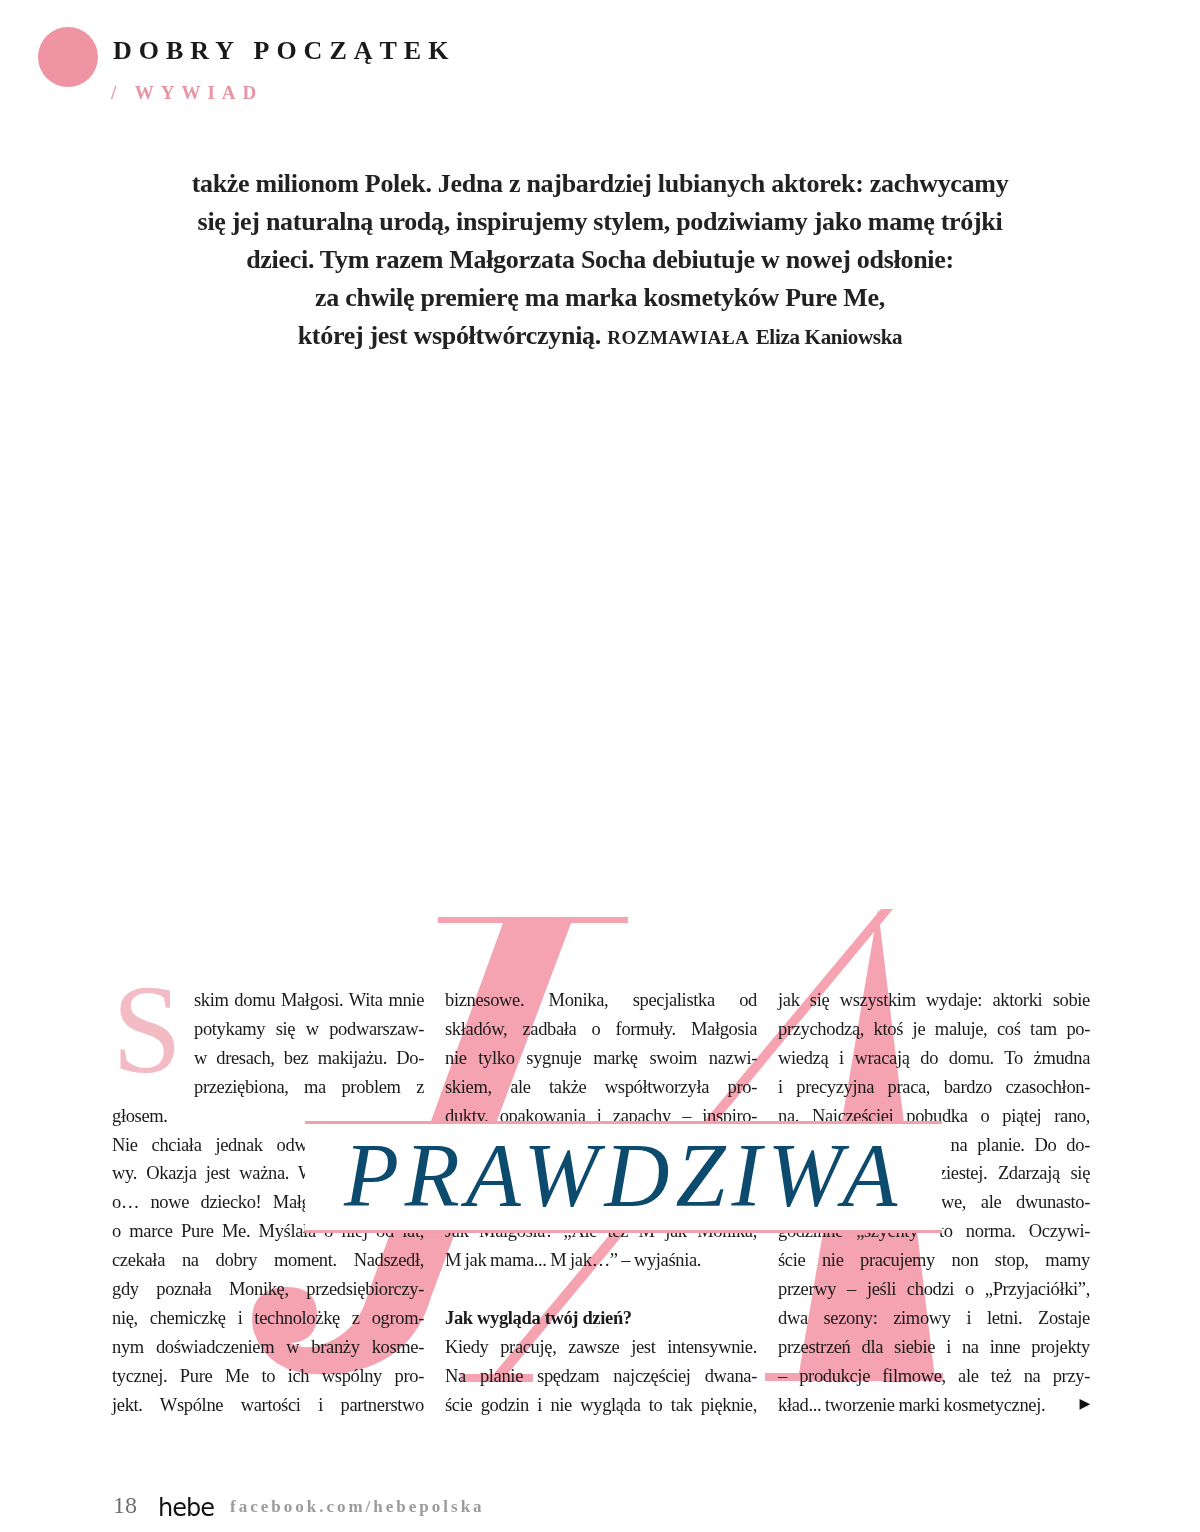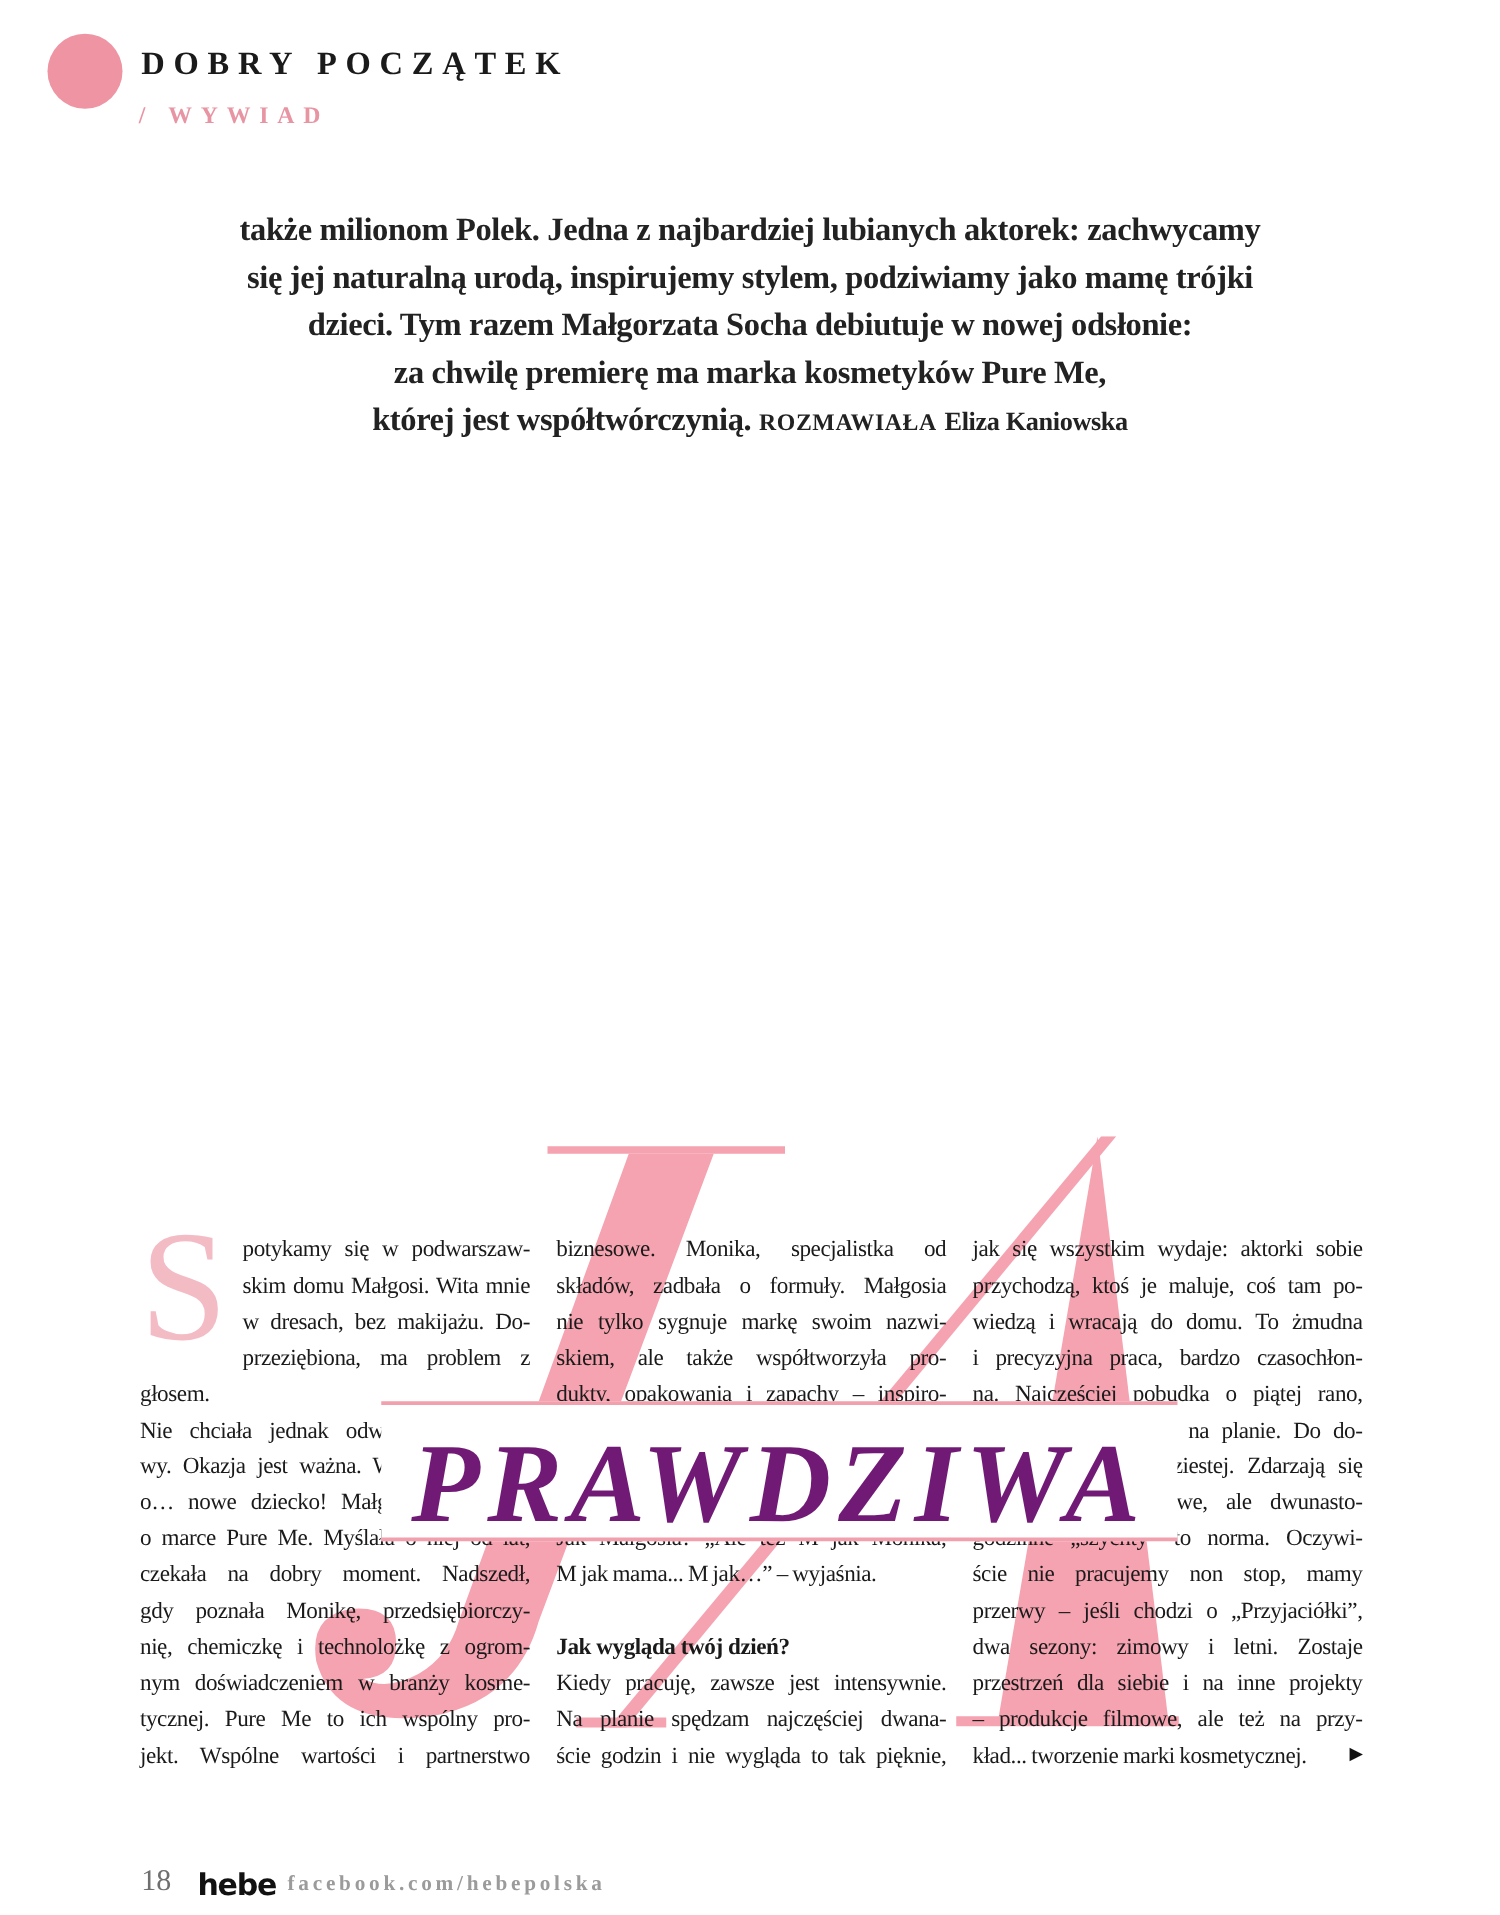--- a/index.html
+++ b/index.html
@@ -23,21 +23,21 @@
   
   .title-block{position:absolute; left:0; top:440px; width:1200px; height:520px;}
   .title-letters{position:absolute; left:233px; top:469px; width:710px; height:480px;}
   .title-band{
     position:absolute; left:305px; top:681px; width:637px; height:112px; z-index:2;
     background:#ffffff; border-top:3px solid #F2A0AE; border-bottom:3px solid #F2A0AE;
     box-sizing:border-box; text-align:center;
   }
   .title-word{
     font-style:italic; font-size:90px; line-height:104px; letter-spacing:6px;
-    color:#701a75; white-space:nowrap; font-weight:700;margin-top:12px;
+    color:#0c4a6e; white-space:nowrap; font-weight:400;
   }
   .sr{position:absolute; width:1px; height:1px; overflow:hidden; clip:rect(0 0 0 0);}
   
   .columns{position:absolute; left:112px; top:986px; width:978px; display:flex; gap:21px;}
   .col{width:312px;}
   .line{
     font-size:18.5px; line-height:28.9px; letter-spacing:-0.35px; word-spacing:-0.6px;
     color:#1a1a1a; text-align:justify; text-align-last:justify;
   }
   .col1 .dropcap{
@@ -47,21 +47,21 @@
   .lines-a .line:last-child{text-align-last:left;}
   .question{font-size:18.5px; line-height:28.9px; font-weight:700; letter-spacing:-0.35px;
     color:#1a1a1a; text-align:left;}
   .spacer-line{height:28.9px;}
   .last-line{position:relative; text-align-last:left; padding-right:20px;}
   .tri{position:absolute; right:0; top:6px; font-size:14px; color:#111; line-height:1;}
   
   .footer{position:absolute; left:0; top:1476px; width:1160px; height:36px;margin-top:16px;}
   .page-number{position:absolute; left:113px; top:0; font-size:24px; color:#6f6f6f;}
   .logo{position:absolute; left:158px; top:2px; font-family:"DejaVu Sans", sans-serif;
-    font-size:24px; font-weight:700; letter-spacing:-1px; color:#111;text-align:right;}
+    font-size:24px; font-weight:400; letter-spacing:-1px; color:#111;text-align:right;}
   .footer-url{position:absolute; left:230px; top:5px; font-size:17px; font-weight:700;
     letter-spacing:3px; color:#9b9b9b;}
 </style>
 </head>
 <body>
 
 <div class="page">
 
   <div class="kicker-dot"></div>
   <div class="kicker-title">DOBRY POCZĄTEK</div>
@@ -102,22 +102,22 @@
     <div class="title-band">
       <div class="title-word">PRAWDZIWA</div>
     </div>
   </div>
 
   <div class="columns">
 
     <div class="col col1">
       <span class="dropcap">S</span>
       <div>
+          <div class="line">skim domu Małgosi. Wita mnie</div>
           <div class="line">potykamy się w podwarszaw-</div>
-          <div class="line">skim domu Małgosi. Wita mnie</div>
           <div class="line">w dresach, bez makijażu. Do-</div>
           <div class="line">przeziębiona, ma problem z głosem.</div>
           <div class="line">Nie chciała jednak odwoływać rozmo-</div>
           <div class="line">wy. Okazja jest ważna. W końcu chodzi</div>
           <div class="line">o… nowe dziecko! Małgosia mówi tak</div>
           <div class="line">o marce Pure Me. Myślała o niej od lat,</div>
           <div class="line">czekała na dobry moment. Nadszedł,</div>
           <div class="line">gdy poznała Monikę, przedsiębiorczy-</div>
           <div class="line">nię, chemiczkę i technolożkę z ogrom-</div>
           <div class="line">nym doświadczeniem w branży kosme-</div>

